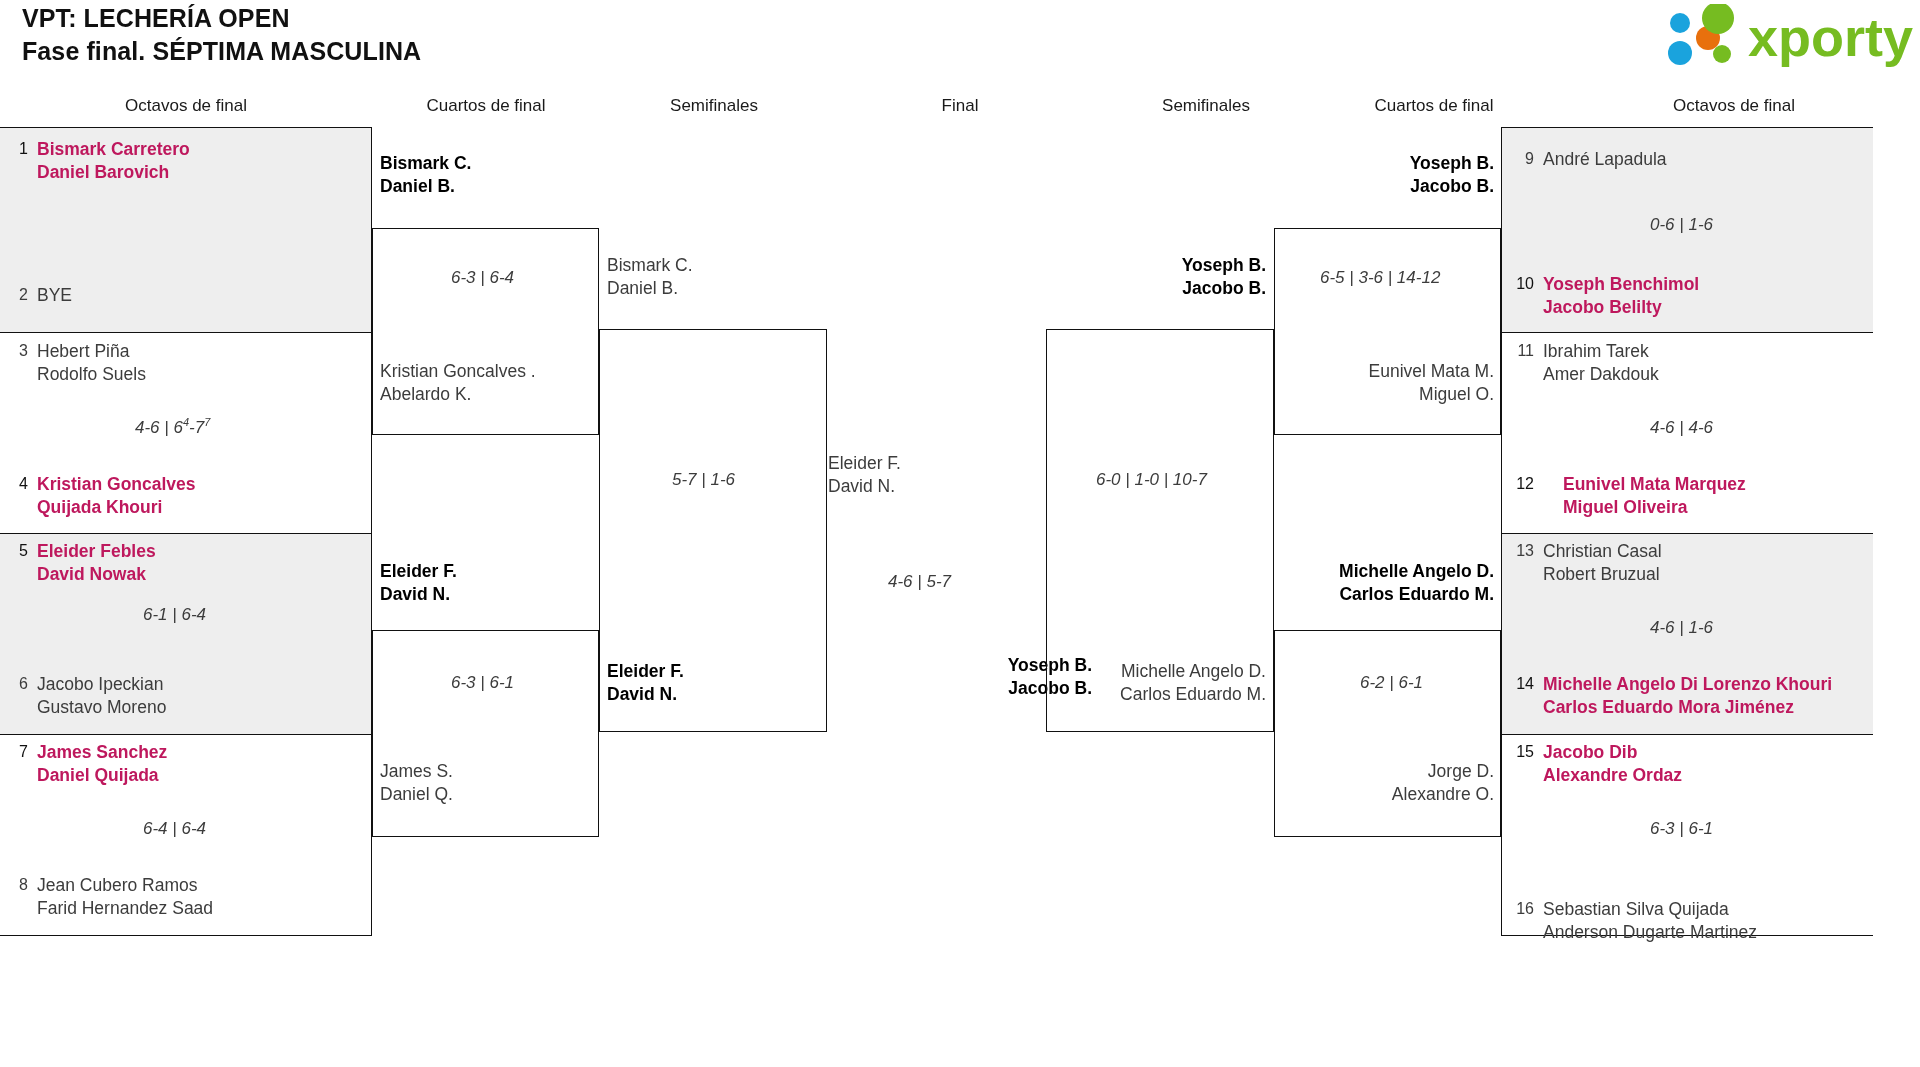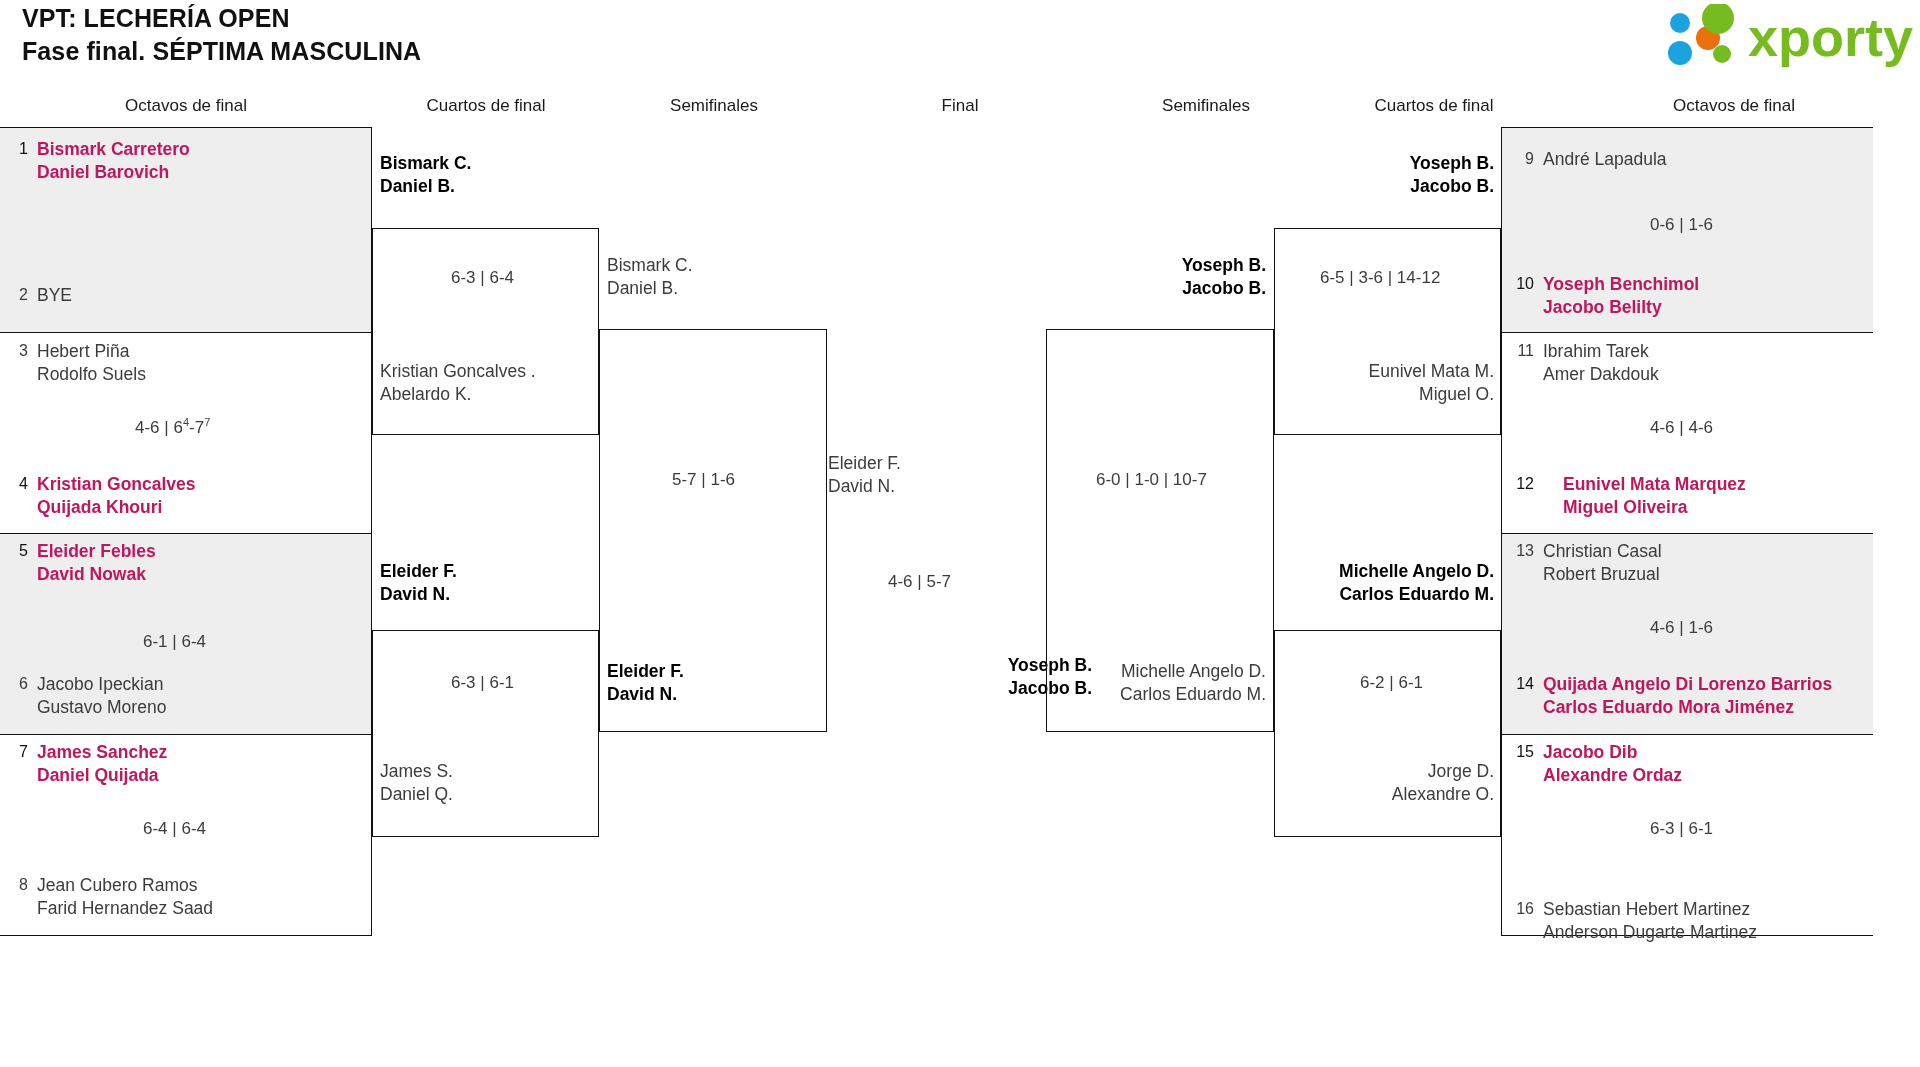--- a/index.html
+++ b/index.html
@@ -31,21 +31,21 @@
   }
   .names{margin-left:9px;line-height:23px;font-size:17.5px;font-weight:400;color:#3c3c3c;}
   .slot.win .names{color:#be185d;font-weight:700;}
   .slot.win .seed{color:#111;}
   .nm{display:block;white-space:nowrap;}
   
   .adv{position:absolute;font-size:17.5px;line-height:23px;color:#3c3c3c;white-space:nowrap;}
   .adv.win{color:#000;font-weight:700;}
   .adv.r{text-align:right;}
   
-  .score{position:absolute;font-size:17px;color:#3c3c3c;white-space:nowrap;line-height:20px;}
+  .score{position:absolute;font-size:17px;color:#3c3c3c;white-space:nowrap;line-height:20px;font-style:italic;}
   .score sup{font-size:11px;vertical-align:super;line-height:0;}
   
   .cbox{position:absolute;box-sizing:border-box;}
 </style>
 </head>
 <body>
 
 <div id="header">
   <div class="title-line" id="title1">VPT: LECHERÍA OPEN</div>
   <div class="title-line" id="title2">Fase final. SÉPTIMA MASCULINA</div>
@@ -108,21 +108,21 @@
       <span class="nm">Quijada Khouri</span>
   </span>
 </div>
 <div class="slot win" style="left:6px;top:540px;width:360px;">
   <span class="seed">5</span>
   <span class="names">
     <span class="nm">Eleider Febles</span>
       <span class="nm">David Nowak</span>
   </span>
 </div>
-<div class="score" style="left:143px;top:632px;text-align:right;">6-1 | 6-4</div>
+<div class="score" style="left:143px;top:605px;text-align:right;">6-1 | 6-4</div>
 <div class="slot" style="left:6px;top:673px;width:360px;">
   <span class="seed">6</span>
   <span class="names">
     <span class="nm">Jacobo Ipeckian</span>
       <span class="nm">Gustavo Moreno</span>
   </span>
 </div>
 <div class="slot win" style="left:6px;top:741px;width:360px;">
   <span class="seed">7</span>
   <span class="names">
@@ -257,31 +257,31 @@
   <span class="seed">13</span>
   <span class="names">
     <span class="nm">Christian Casal</span>
       <span class="nm">Robert Bruzual</span>
   </span>
 </div>
 <div class="score" style="left:1650px;top:618px;">4-6 | 1-6</div>
 <div class="slot win" style="left:1512px;top:673px;width:400px;">
   <span class="seed">14</span>
   <span class="names">
-    <span class="nm">Quijada Angelo Di Lorenzo Barrios</span>
+    <span class="nm">Michelle Angelo Di Lorenzo Khouri</span>
       <span class="nm">Carlos Eduardo Mora Jiménez</span>
   </span>
 </div>
 <div class="slot win" style="left:1512px;top:741px;width:360px;">
   <span class="seed">15</span>
   <span class="names">
     <span class="nm">Jacobo Dib</span>
       <span class="nm">Alexandre Ordaz</span>
   </span>
 </div>
 <div class="score" style="left:1650px;top:819px;">6-3 | 6-1</div>
 <div class="slot" style="left:1512px;top:874px;width:360px;margin-top:24px;">
   <span class="seed">16</span>
   <span class="names">
-    <span class="nm">Sebastian Hebert Martinez</span>
+    <span class="nm">Sebastian Silva Quijada</span>
       <span class="nm">Anderson Dugarte Martinez</span>
   </span>
 </div>
 
 </body></html>

